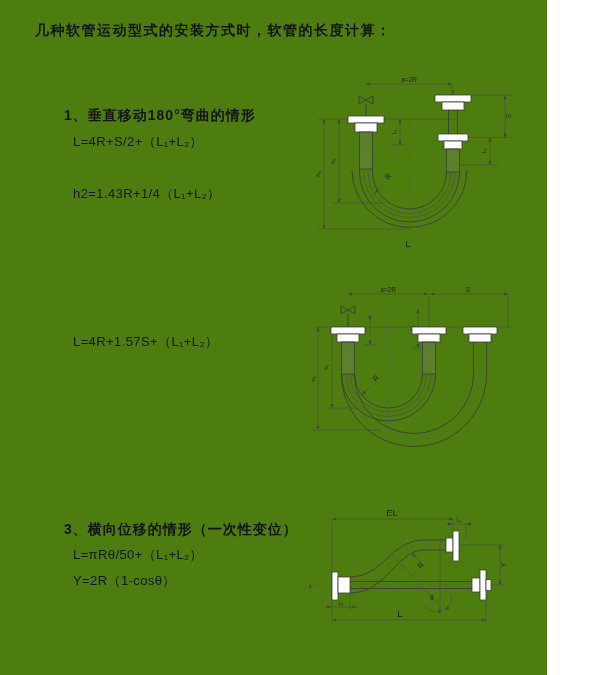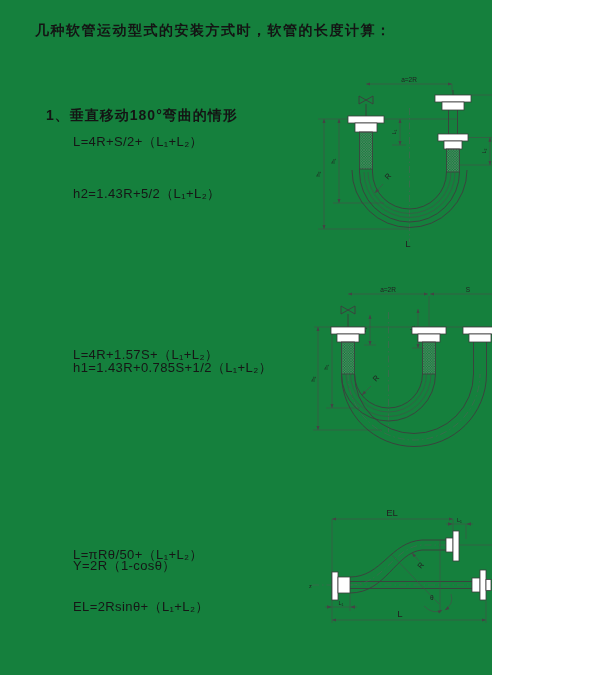--- a/index.html
+++ b/index.html
@@ -1,48 +1,47 @@
 <!DOCTYPE html>
 <html><head>
 <meta charset="utf-8">
 <style>
   html,body{margin:0;padding:0;background:#ffffff;}
-  .page{position:relative;width:492px;height:675px;background:#15803d;overflow:hidden;
+  .page{position:relative;width:547px;height:675px;background:#4d7c0f;overflow:hidden;
         font-family:"Liberation Sans","DejaVu Sans",sans-serif;color:#1a1a1a;}
   .title{position:absolute;left:35px;top:22px;font-size:14px;font-weight:bold;
          letter-spacing:1.5px;color:#141414;}
-  .heading{position:absolute;font-size:14px;font-weight:bold;letter-spacing:1px;color:#141414;}
+  .heading{position:absolute;font-size:14px;font-weight:bold;letter-spacing:1px;color:#141414;margin-left:18px;}
   .formula{position:absolute;font-size:13px;letter-spacing:0.4px;color:#161616;}
   svg.diag{position:absolute;overflow:visible;}
   svg .ol{stroke:#3d3d3d;stroke-width:0.9;fill:none;}
   svg .tl{stroke:#4a4a4a;stroke-width:0.55;fill:none;}
   svg .dl{stroke:#4a4a4a;stroke-width:0.6;fill:none;}
   svg .cl{stroke:#5a5a5a;stroke-width:0.5;fill:none;stroke-dasharray:7 3 1.5 3;}
   svg .hz{stroke:#3d3d3d;stroke-width:0.8;fill:#ffffff;}
   svg .br{stroke:#3d3d3d;stroke-width:0.8;}
   svg text{font-family:"Liberation Sans","DejaVu Sans",sans-serif;fill:#222222;}
   .t6{font-size:6.5px;} .t5{font-size:5.5px;} .t7{font-size:7.5px;} .t9{font-size:9.5px;}
 </style>
 </head>
 <body>
 
 <div class="page">
 
   <div class="title">几种软管运动型式的安装方式时，软管的长度计算：</div>
 
   <div class="heading" style="left:46px;top:107px">1、垂直移动180°弯曲的情形</div>
   <div class="formula" style="left:73px;top:133px">L=4R+S/2+（L₁+L₂）</div>
-  <div class="formula" style="left:73px;top:185px">h2=1.43R+5/2（L₁+L₂）</div>
-
-  <div class="formula" style="left:73px;top:346px">L=4R+1.57S+（L₁+L₂）</div>
-  <div class="formula" style="left:73px;top:359px">h1=1.43R+0.785S+1/2（L₁+L₂）</div>
-
+  <div class="formula" style="left:73px;top:185px">h2=1.43R+1/4（L₁+L₂）</div>
+
+  <div class="formula" style="left:73px;top:333px">L=4R+1.57S+（L₁+L₂）</div>
+
+  <div class="heading" style="left:46px;top:521px">3、横向位移的情形（一次性变位）</div>
   <div class="formula" style="left:73px;top:546px">L=πRθ/50+（L₁+L₂）</div>
-  <div class="formula" style="left:73px;top:557px">Y=2R（1-cosθ）</div>
-  <div class="formula" style="left:73px;top:598px">EL=2Rsinθ+（L₁+L₂）</div>
+  <div class="formula" style="left:73px;top:572px">Y=2R（1-cosθ）</div>
 
   <svg class="diag" style="left:312px;top:72px" width="215" height="185" viewBox="0 0 215 185">
     <defs>
       <marker id="mA" viewBox="0 0 10 10" refX="9" refY="5" markerWidth="8" markerHeight="8" orient="auto-start-reverse">
         <path d="M0,1.6 L9.5,5 L0,8.4 Z" fill="#444"></path>
       </marker>
       <pattern id="hp" width="2.6" height="2.6" patternUnits="userSpaceOnUse">
         <path d="M0,2.6 L2.6,0 M0,0 L2.6,2.6" stroke="#8a8a8a" stroke-width="0.35"></path>
       </pattern>
     </defs>

